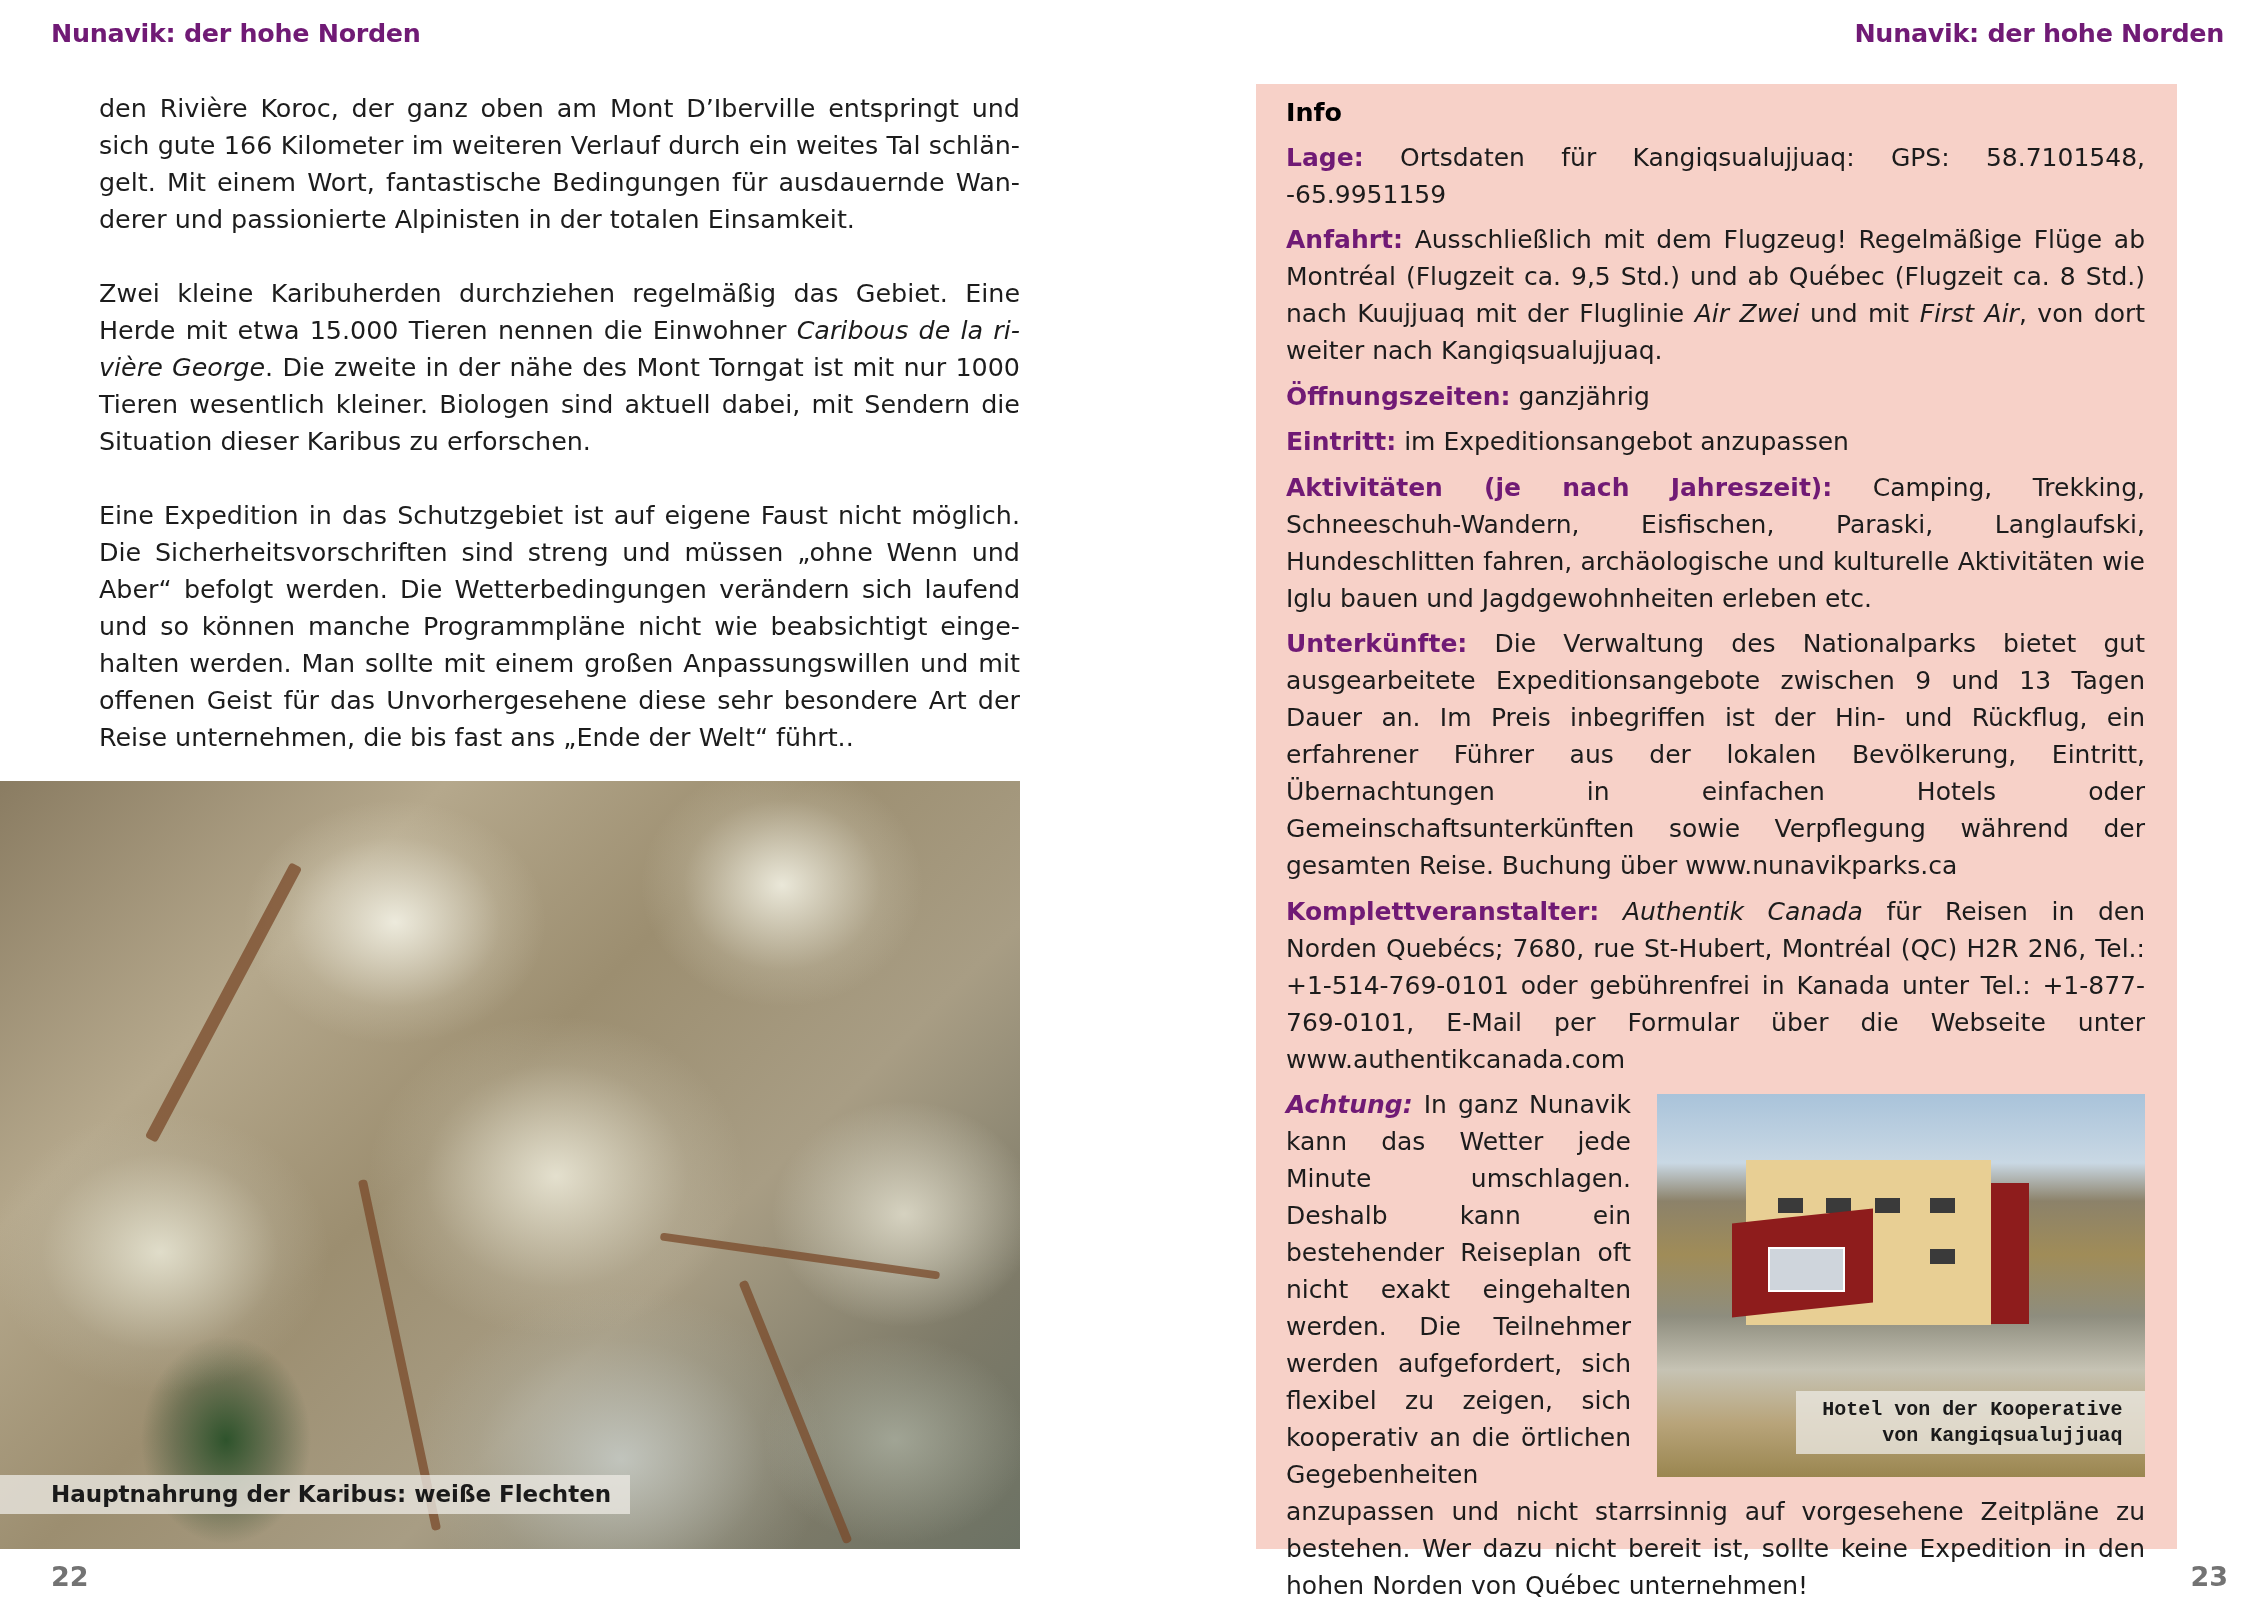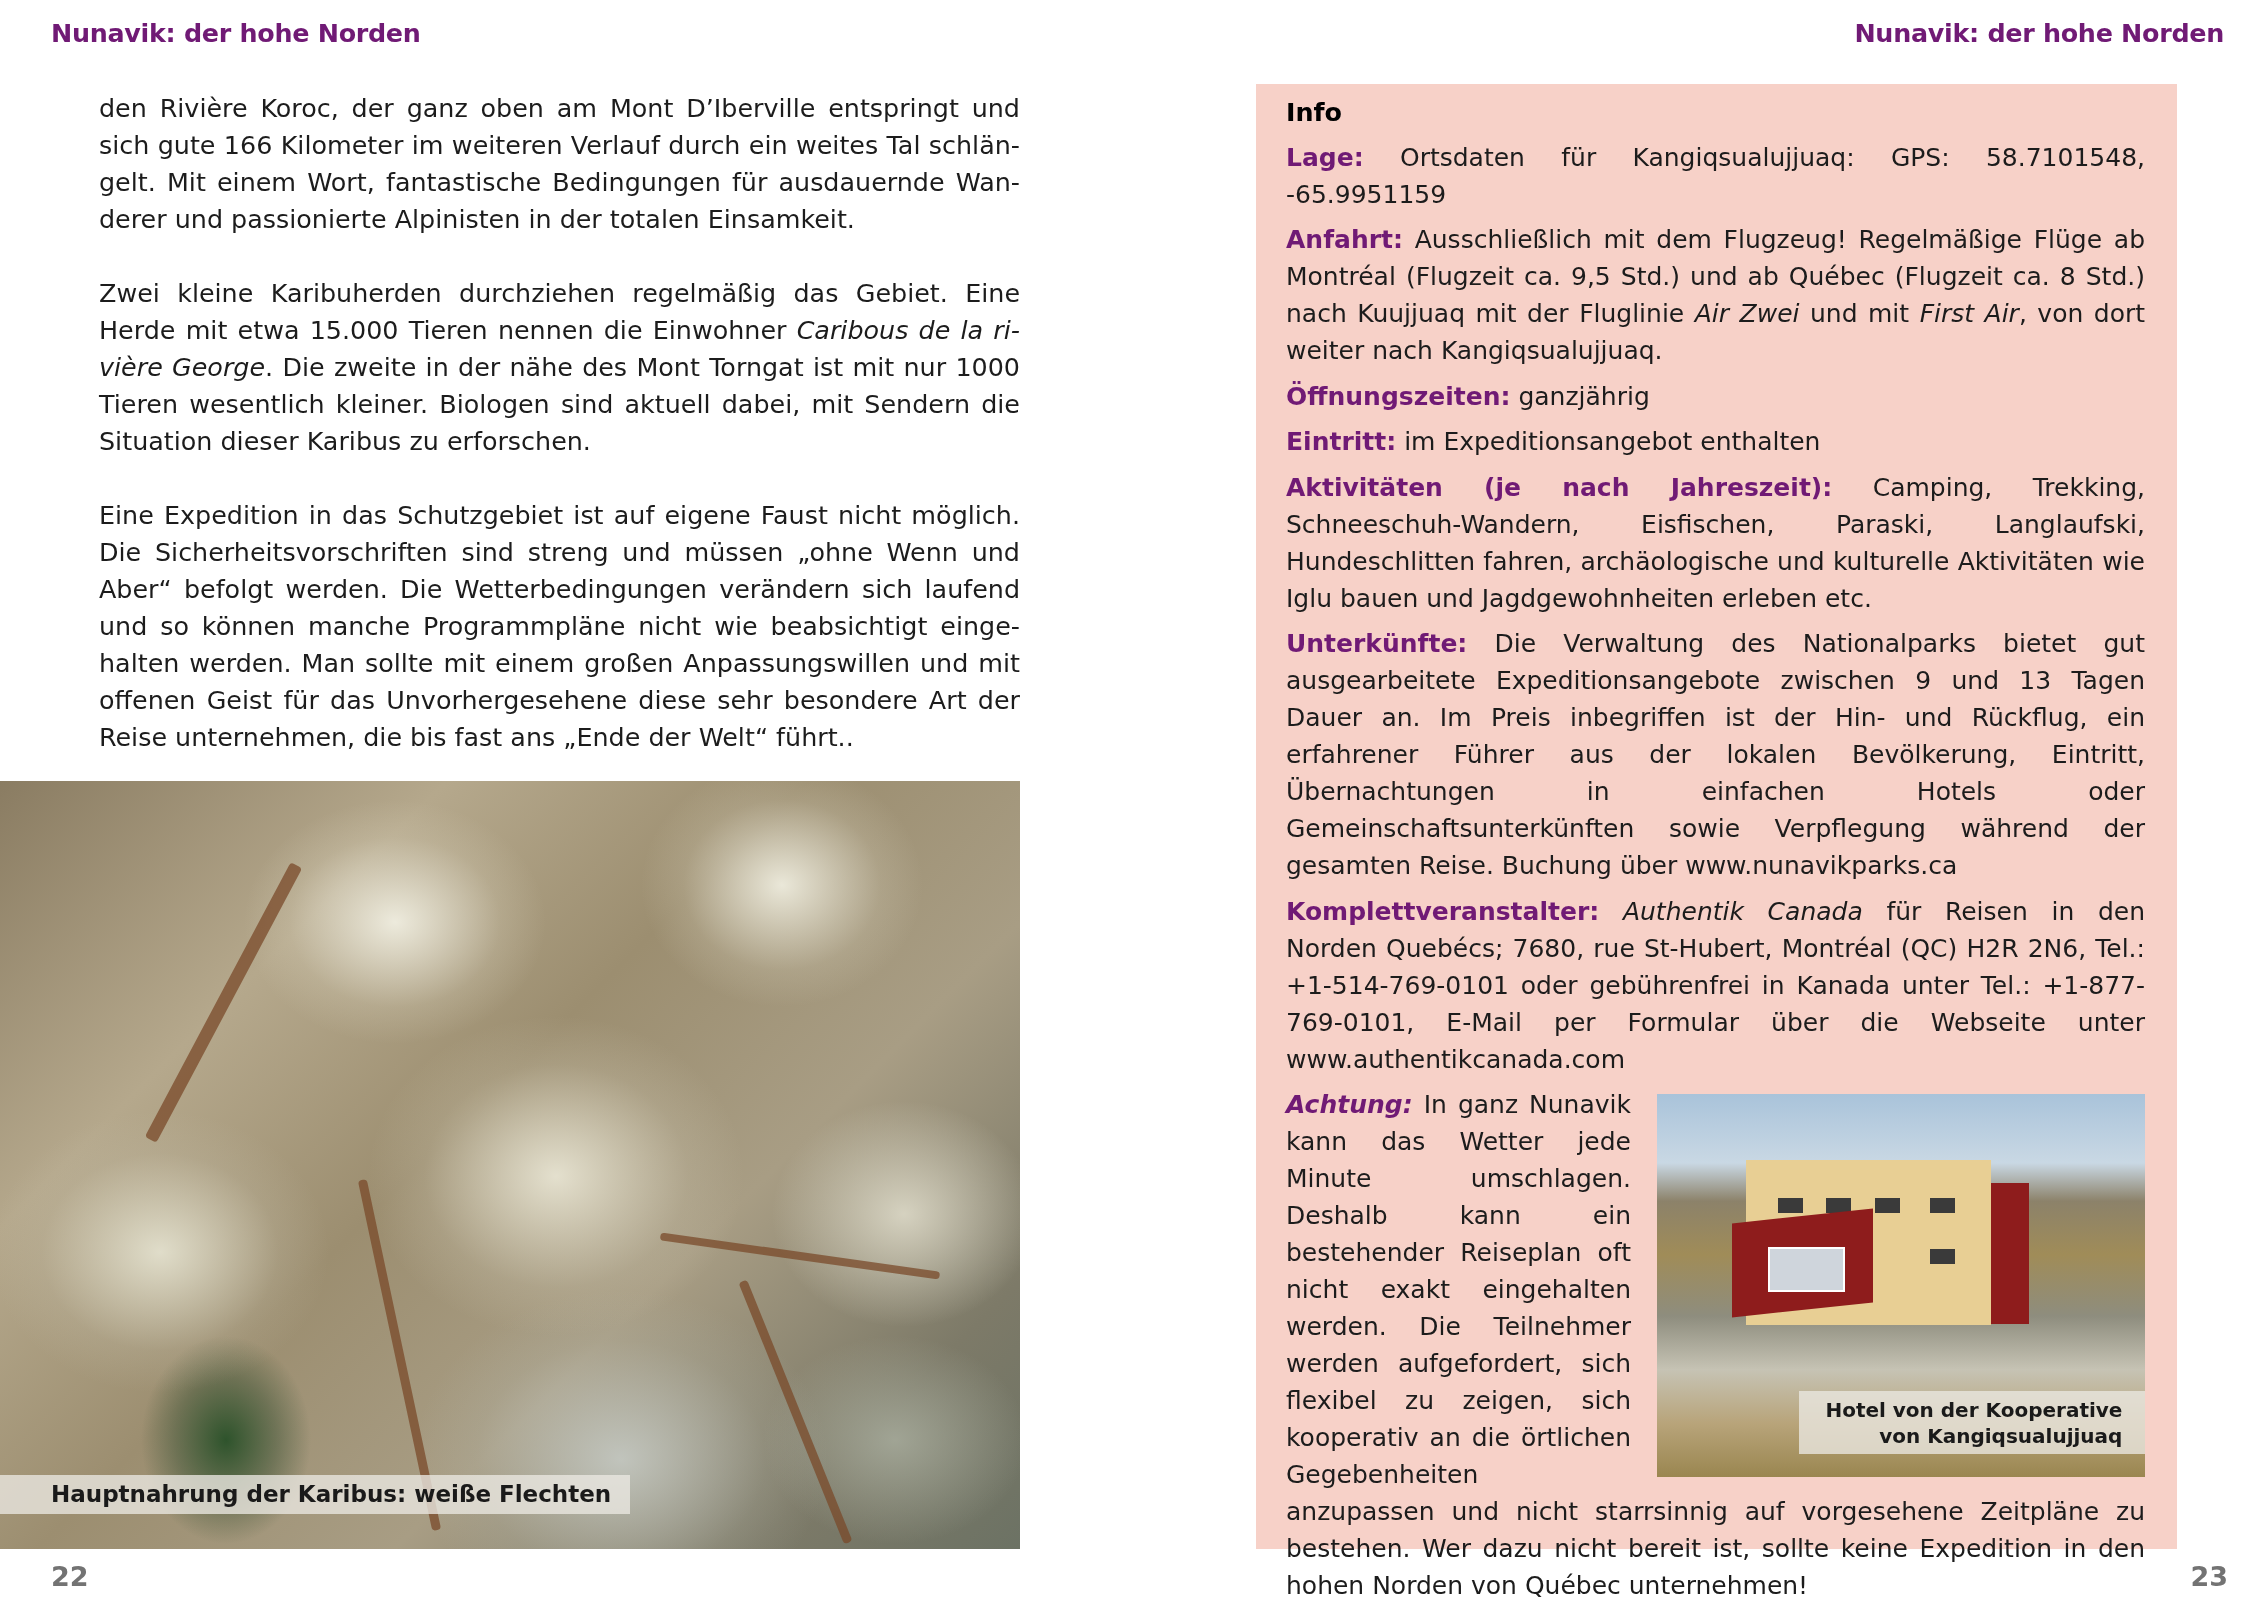--- a/index.html
+++ b/index.html
@@ -37,21 +37,21 @@
   .info-title { color:#c8213c; font-weight:bold; font-size:25.4px; line-height:38px; margin:0 0 7.5px 0; }
   .info-entry { margin:0 0 8.5px 0; }
   .info-entry b { font-weight:bold; color:#701a75; }
   .hotel { float:right; width:488px; height:383px; margin:7.5px 0 0 26px; position:relative; overflow:hidden;
            background:linear-gradient(180deg, #a9c3da 0%, #c9d8e4 18%, #8c826a 28%, #a08c58 42%, #8e8d7e 58%, #c6c3b4 72%, #b8a47a 86%, #9a8650 100%); }
   .hotel .bldg { position:absolute; left:89px; top:66px; width:245px; height:165px; background:#e8cf94; }
   .hotel .wing { position:absolute; left:75px; top:122px; width:141px; height:94px; background:#8e1c1c; transform:skewY(-6deg); }
   .hotel .wing2 { position:absolute; left:334px; top:89px; width:38px; height:141px; background:#8e1c1c; }
   .hotel .win { position:absolute; width:24.5px; height:15px; background:#3a3a3a; }
   .hotel .bigwin { position:absolute; left:111px; top:153px; width:73px; height:41px; background:#cfd5dc; border:2.8px solid #fff; }
-  #hotel-caption { right:0; bottom:22.6px; padding:5.6px 22.6px 5.6px 26px; font-size:20px; line-height:26px; text-align:right; }
+  #hotel-caption { right:0; bottom:22.6px; padding:5.6px 22.6px 5.6px 26px; font-size:20px; line-height:26px; text-align:right;font-family:Liberation Mono, monospace; }
   .wrap-text { text-align:justify; }
 </style>
 </head>
 <body>
 
 <div class="running-head" id="head-left">Nunavik: der hohe Norden</div>
 <div class="running-head" id="head-right">Nunavik: der hohe Norden</div>
 
 <div class="body-col">
   <p><span>den Rivière Koroc, der ganz oben am Mont D’Iberville entspringt und sich gute 166 Kilometer im weiteren Verlauf durch ein weites Tal schlän­gelt. Mit einem Wort, fantastische Bedingungen für ausdauernde Wan­derer und passionierte Alpinisten in der totalen Einsamkeit.</span></p>
@@ -70,21 +70,21 @@
 <div class="page-num" id="page-left">22</div>
 <div class="page-num" id="page-right">23</div>
 
 <div class="info-box" style="background: rgb(247, 209, 200);">
   <div class="info-inner">
     <div class="info-title" style="color: #000000;">Info</div>
     <div id="info-entries">
         <div class="info-entry"><b>Lage:</b><span> Ortsdaten für Kangiqsualujjuaq: GPS: 58.7101548, -65.9951159</span></div>
         <div class="info-entry"><b>Anfahrt:</b><span> Ausschließlich mit dem Flugzeug! Regelmäßige Flüge ab Montréal (Flugzeit ca. 9,5 Std.) und ab Québec (Flugzeit ca. 8 Std.) nach Kuujjuaq mit der Fluglinie </span><i>Air Zwei</i><span> und mit </span><i>First Air</i><span>, von dort weiter nach Kangiqsualujjuaq.</span></div>
         <div class="info-entry"><b>Öffnungszeiten:</b><span> ganzjährig</span></div>
-        <div class="info-entry"><b>Eintritt:</b><span> im Expeditionsangebot enthalten</span></div>
+        <div class="info-entry"><b>Eintritt:</b><span> im Expeditionsangebot anzupassen</span></div>
         <div class="info-entry"><b>Aktivitäten (je nach Jahreszeit):</b><span> Camping, Trekking, Schneeschuh-Wandern, Eisfischen, Paraski, Langlaufski, Hundeschlitten fahren, archäologische und kulturelle Aktivitäten wie Iglu bauen und Jagd­gewohnheiten erleben etc.</span></div>
         <div class="info-entry"><b>Unterkünfte:</b><span> Die Verwaltung des Nationalparks bietet gut ausgear­beitete Expeditionsangebote zwischen 9 und 13 Tagen Dauer an. Im Preis inbegriffen ist der Hin- und Rückflug, ein erfahrener Führer aus der lokalen Bevölkerung, Eintritt, Übernachtungen in einfachen Hotels oder Gemeinschaftsunterkünften sowie Verpflegung während der gesamten Reise. Buchung über www.nunavikparks.ca</span></div>
         <div class="info-entry"><b>Komplettveranstalter:</b><span> </span><i>Authentik Canada</i><span> für Reisen in den Norden Quebécs; 7680, rue St-Hubert, Montréal (QC) H2R 2N6, Tel.: +1-514-769-0101 oder gebührenfrei in Kanada unter Tel.: +1-877-769-0101, E-Mail per Formular über die Webseite unter www.authentikcanada.com</span></div>
       </div>
     <div class="info-entry wrap-text">
       <div class="hotel">
         <div class="wing2"></div>
         <div class="bldg"></div>
         <div class="win" style="left:121px;top:104px;"></div>
         <div class="win" style="left:169px;top:104px;"></div>

